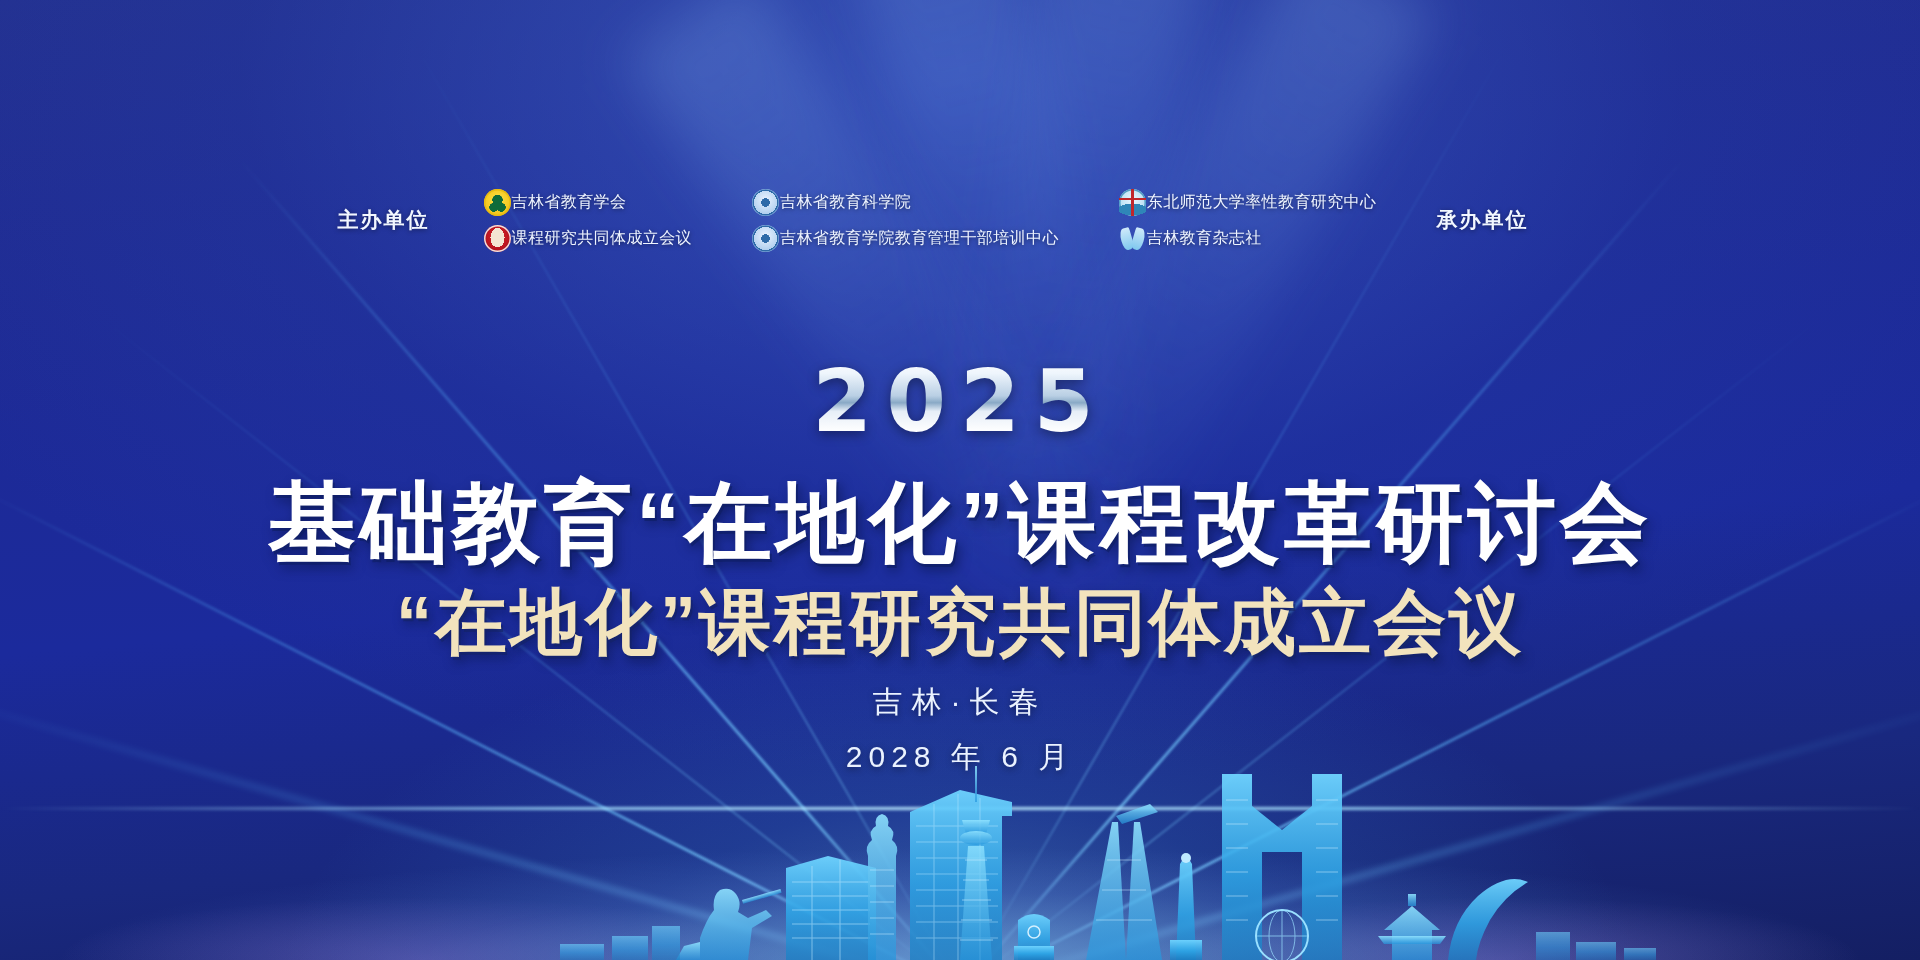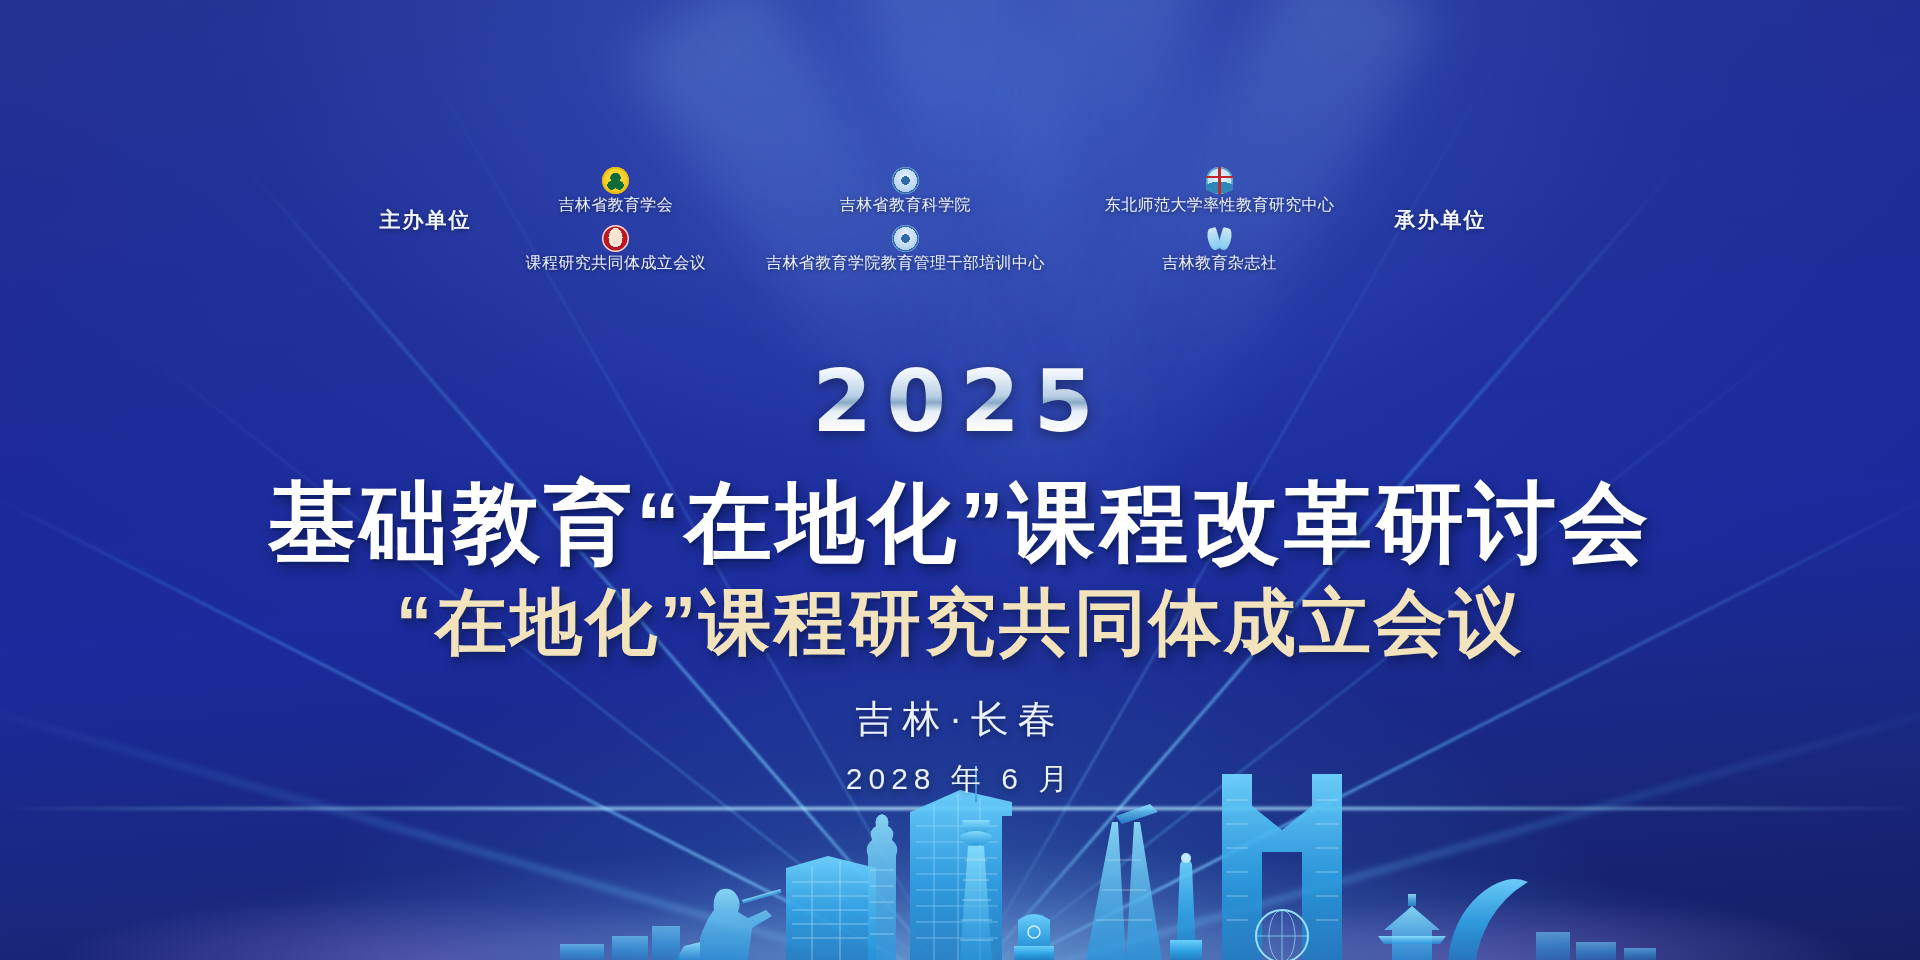--- a/index.html
+++ b/index.html
@@ -50,21 +50,21 @@
   .sponsors{
     position:absolute;top:180px;left:0;right:0;height:80px;
     display:flex;align-items:center;justify-content:center;gap:0;
     z-index:6;
   }
   .sp-label{
     font-size:21px;font-weight:700;color:#f2f7ff;letter-spacing:2px;
     text-shadow:0 1px 5px rgba(0,0,0,.45);white-space:nowrap;
   }
   .sp-col{display:flex;flex-direction:column;justify-content:center;gap:9px;}
-  .sp-item{display:flex;align-items:center;gap:1px;white-space:nowrap;flex-direction:column;}
+  .sp-item{display:flex;align-items:center;gap:1px;white-space:nowrap;}
   .sp-name{font-size:16px;color:#eef4ff;text-shadow:0 1px 4px rgba(0,0,0,.5);letter-spacing:.4px;}
   .emb{width:27px;height:27px;border-radius:50%;flex:0 0 27px;position:relative;display:block;}
 
   .emb.yellow{background:radial-gradient(circle at 50% 42%,#ffe14a 0%,#f5c81e 62%,#d9a800 100%);
     box-shadow:0 0 0 1.5px #e8bb12 inset;}
   .emb.red{background:radial-gradient(circle at 50% 42%,#d8232c 0%,#b3121c 70%,#8d0d14 100%);
     box-shadow:0 0 0 1.5px #f0dede inset;}
   .emb.blue{background:radial-gradient(circle at 50% 40%,#e9f2ff 0%,#bcd6f2 55%,#8fb6e0 100%);
     box-shadow:0 0 0 1.5px #5f90c8 inset;}
   .emb.teal{background:radial-gradient(circle at 50% 40%,#eaf6ff 0%,#bfe3f5 55%,#7fc4e4 100%);
@@ -134,21 +134,21 @@
   }
   .subtitle{
     margin-top:14px;font-size:72px;font-weight:900;letter-spacing:3px;line-height:1.1;
     color:#f2e3bd;
     text-shadow:
       2px 3px 0 rgba(20,35,100,.60),
       4px 6px 11px rgba(5,15,60,.50);
     font-family:"Liberation Sans","DejaVu Sans",sans-serif;
   }
   .place{
-    margin-top:32px;font-size:38px;letter-spacing:9px;color:#eaf2ff;font-weight:400;
+    margin-top:20px;font-size:30px;letter-spacing:9px;color:#eaf2ff;font-weight:400;
     text-shadow:0 2px 7px rgba(0,0,0,.45);
   }
   .date{
     margin-top:14px;font-size:30px;letter-spacing:6px;color:#eaf2ff;font-weight:400;
     text-shadow:0 2px 7px rgba(0,0,0,.45);
   }
 
   
   .skyline{position:absolute;left:0;right:0;bottom:0;height:200px;z-index:5;pointer-events:none;}
   .skyline svg{display:block;width:100%;height:100%;}

